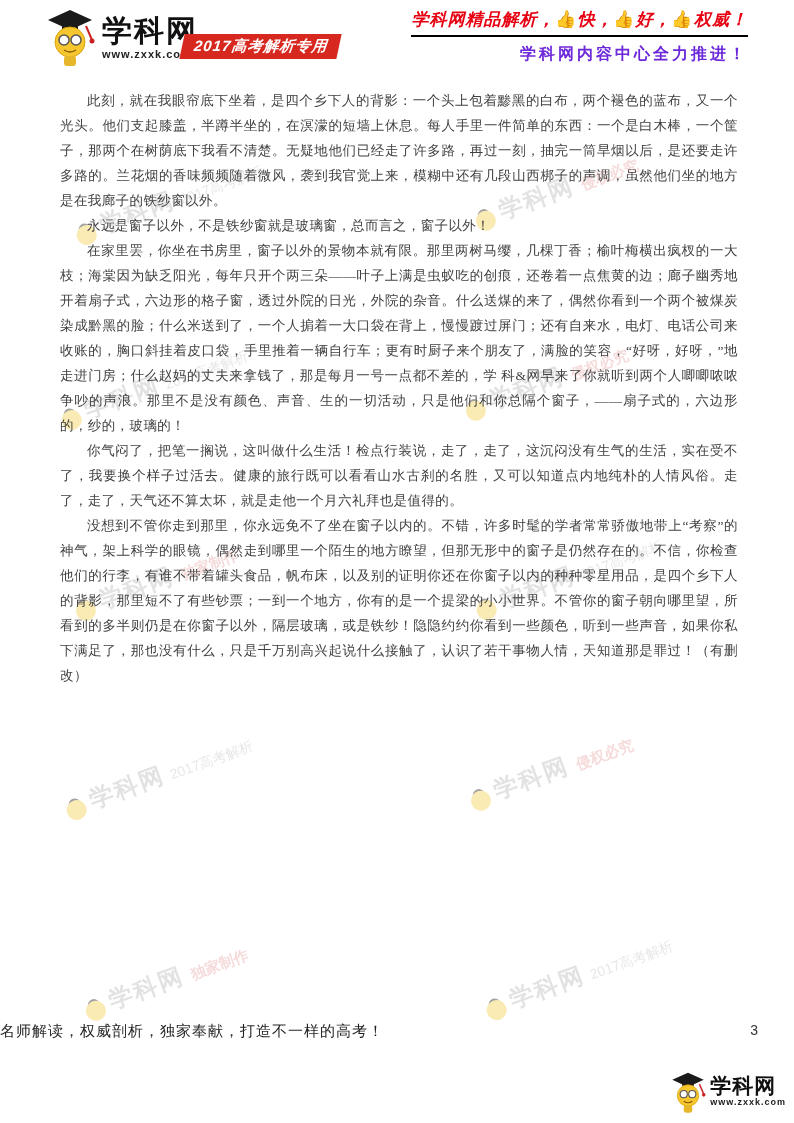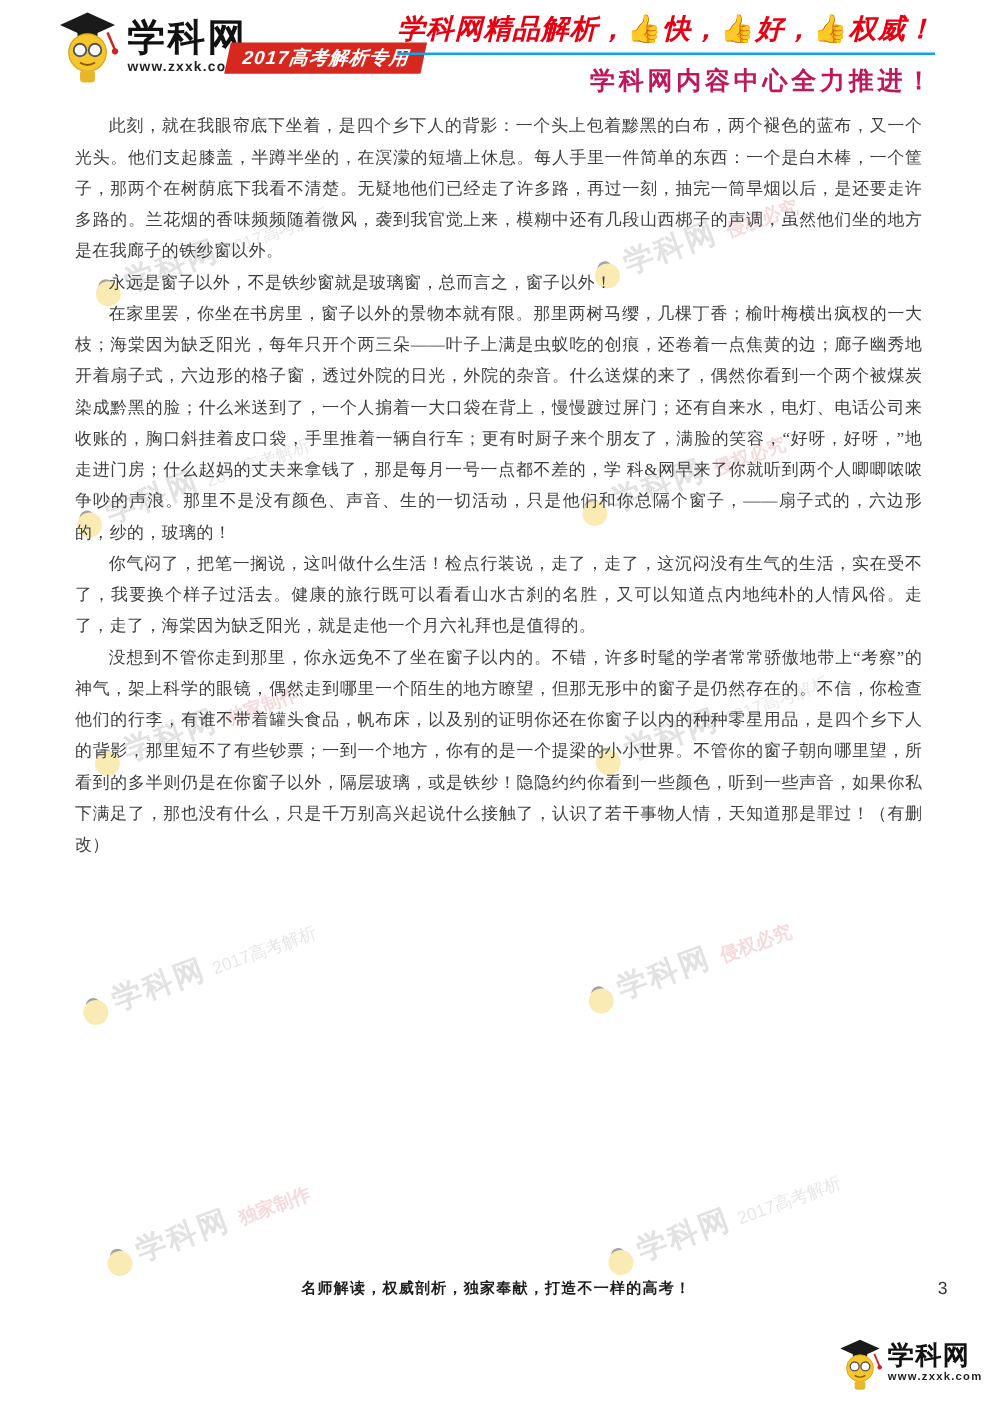--- a/index.html
+++ b/index.html
@@ -21,29 +21,29 @@
   .ribbon{
     position:absolute;top:34px;left:182px;
     background:#d6281e;color:#fff;
     transform:skewX(-12deg);
     padding:3px 12px;
   }
   .ribbon span{display:inline-block;transform:skewX(6deg);font-family:"Liberation Sans","DejaVu Sans",sans-serif;font-weight:bold;font-size:15px;font-style:italic;letter-spacing:1px;}
   .hdr-right{position:absolute;top:8px;right:46px;text-align:right;}
   .hdr-slogan{
     font-family:"Liberation Sans","DejaVu Sans",sans-serif;
-    font-weight:bold;font-style:italic;font-size:22px;color:#e60012;
-    border-bottom:2px solid #0ea5e9;padding-bottom:4px;
+    font-weight:bold;font-style:italic;font-size:17px;color:#e60012;
+    border-bottom:2px solid #000000;padding-bottom:4px;
     letter-spacing:1px;
   }
   .hdr-slogan .thumb{color:#f0a43c;font-style:normal;}
   .hdr-subtitle{
     margin-top:7px;
     font-family:Liberation Sans, sans-serif;
-    font-weight:bold;font-size:20px;color:#be185d;letter-spacing:3px;
+    font-weight:bold;font-size:16px;color:#6d28d9;letter-spacing:3px;
   }
   
   .wm{position:absolute;transform:rotate(-20deg);white-space:nowrap;pointer-events:none;}
   .wm .wm-brand{font-family:"Liberation Sans","DejaVu Sans",sans-serif;font-weight:bold;font-size:24px;color:#9a9a9a;opacity:.28;letter-spacing:2px;}
   .wm .wm-note{font-family:"Liberation Sans","DejaVu Sans",sans-serif;font-size:14px;color:#b0b0b0;opacity:.30;margin-left:6px;}
   .wm .wm-rights{font-family:"Liberation Sans","DejaVu Sans",sans-serif;font-weight:bold;font-size:15px;color:#e6a0a0;opacity:.38;margin-left:8px;}
   .wm .wm-blob{
     display:inline-block;width:20px;height:20px;border-radius:50%;
     background:#f6d35a;opacity:.45;vertical-align:middle;margin-right:6px;
     box-shadow:0 -6px 0 -4px #333;
@@ -55,23 +55,23 @@
     font-size:13.5px;line-height:25px;letter-spacing:.4px;color:#3f3f3f;
   }
   
   .question{margin-top:5px;font-family:"Liberation Sans","DejaVu Sans",sans-serif;color:#1f1f1f;}
   .q-stem{font-size:15px;line-height:28px;}
   .q-option{display:flex;padding-left:28px;font-size:14.5px;line-height:27px;}
   .q-option .opt-label{flex:0 0 28px;}
   .q-option .opt-text{flex:1;text-align:justify;}
   
   .footer-slogan{
-    position:absolute;left:0;top:1022px;width:100%;text-align:center;
+    position:absolute;left:0;top:1022px;width:100%;
     font-family:"Liberation Sans","DejaVu Sans",sans-serif;
-    font-weight:bold;font-size:12px;color:#1f1f1f;letter-spacing:1px;
+    font-weight:normal;font-size:15px;color:#1f1f1f;letter-spacing:1px;
   }
   .page-number{
     position:absolute;top:1022px;right:36px;
     font-family:"Liberation Sans","DejaVu Sans",sans-serif;
     font-size:14px;color:#333;
   }
   .ftr-logo{position:absolute;right:8px;bottom:4px;display:flex;align-items:flex-start;}
   .ftr-textcol{margin-left:2px;margin-top:6px;}
   .ftr-name{font-family:"Liberation Sans","DejaVu Sans",sans-serif;font-weight:bold;font-size:21px;color:#111;letter-spacing:1px;line-height:21px;}
   .ftr-url{font-family:"Liberation Sans","DejaVu Sans",sans-serif;font-weight:bold;font-size:9px;color:#222;letter-spacing:1px;margin-top:1px;}
@@ -138,21 +138,21 @@
   <div class="hdr-right">
     <div class="hdr-slogan"><span>学科网精品解析，</span><span class="thumb">👍</span><span>快，</span><span class="thumb">👍</span><span>好，</span><span class="thumb">👍</span><span>权威！</span></div>
     <div class="hdr-subtitle">学科网内容中心全力推进！</div>
   </div>
 
   <div class="content">
     <div class="passage">
       <p>此刻，就在我眼帘底下坐着，是四个乡下人的背影：一个头上包着黪黑的白布，两个褪色的蓝布，又一个光头。他们支起膝盖，半蹲半坐的，在溟濛的短墙上休息。每人手里一件简单的东西：一个是白木棒，一个筐子，那两个在树荫底下我看不清楚。无疑地他们已经走了许多路，再过一刻，抽完一筒旱烟以后，是还要走许多路的。兰花烟的香味频频随着微风，袭到我官觉上来，模糊中还有几段山西梆子的声调，虽然他们坐的地方是在我廊子的铁纱窗以外。</p>
       <p>永远是窗子以外，不是铁纱窗就是玻璃窗，总而言之，窗子以外！</p>
       <p>在家里罢，你坐在书房里，窗子以外的景物本就有限。那里两树马缨，几棵丁香；榆叶梅横出疯杈的一大枝；海棠因为缺乏阳光，每年只开个两三朵——叶子上满是虫蚁吃的创痕，还卷着一点焦黄的边；廊子幽秀地开着扇子式，六边形的格子窗，透过外院的日光，外院的杂音。什么送煤的来了，偶然你看到一个两个被煤炭染成黔黑的脸；什么米送到了，一个人掮着一大口袋在背上，慢慢踱过屏门；还有自来水，电灯、电话公司来收账的，胸口斜挂着皮口袋，手里推着一辆自行车；更有时厨子来个朋友了，满脸的笑容，“好呀，好呀，”地走进门房；什么赵妈的丈夫来拿钱了，那是每月一号一点都不差的，学 科&amp;网早来了你就听到两个人唧唧哝哝争吵的声浪。那里不是没有颜色、声音、生的一切活动，只是他们和你总隔个窗子，——扇子式的，六边形的，纱的，玻璃的！</p>
-      <p>你气闷了，把笔一搁说，这叫做什么生活！检点行装说，走了，走了，这沉闷没有生气的生活，实在受不了，我要换个样子过活去。健康的旅行既可以看看山水古刹的名胜，又可以知道点内地纯朴的人情风俗。走了，走了，海棠因为缺乏阳光，就是走他一个月六礼拜也是值得的。</p>
+      <p>你气闷了，把笔一搁说，这叫做什么生活！检点行装说，走了，走了，这沉闷没有生气的生活，实在受不了，我要换个样子过活去。健康的旅行既可以看看山水古刹的名胜，又可以知道点内地纯朴的人情风俗。走了，走了，天气还不算太坏，就是走他一个月六礼拜也是值得的。</p>
       <p>没想到不管你走到那里，你永远免不了坐在窗子以内的。不错，许多时髦的学者常常骄傲地带上“考察”的神气，架上科学的眼镜，偶然走到哪里一个陌生的地方瞭望，但那无形中的窗子是仍然存在的。不信，你检查他们的行李，有谁不带着罐头食品，帆布床，以及别的证明你还在你窗子以内的种种零星用品，是四个乡下人的背影，那里短不了有些钞票；一到一个地方，你有的是一个提梁的小小世界。不管你的窗子朝向哪里望，所看到的多半则仍是在你窗子以外，隔层玻璃，或是铁纱！隐隐约约你看到一些颜色，听到一些声音，如果你私下满足了，那也没有什么，只是千万别高兴起说什么接触了，认识了若干事物人情，天知道那是罪过！（有删改）</p>
     </div>
 
   </div>
 
   <div class="footer-slogan">名师解读，权威剖析，独家奉献，打造不一样的高考！</div>
   <div class="page-number">3</div>
 
   <div class="ftr-logo">
     <span class="mascot">

